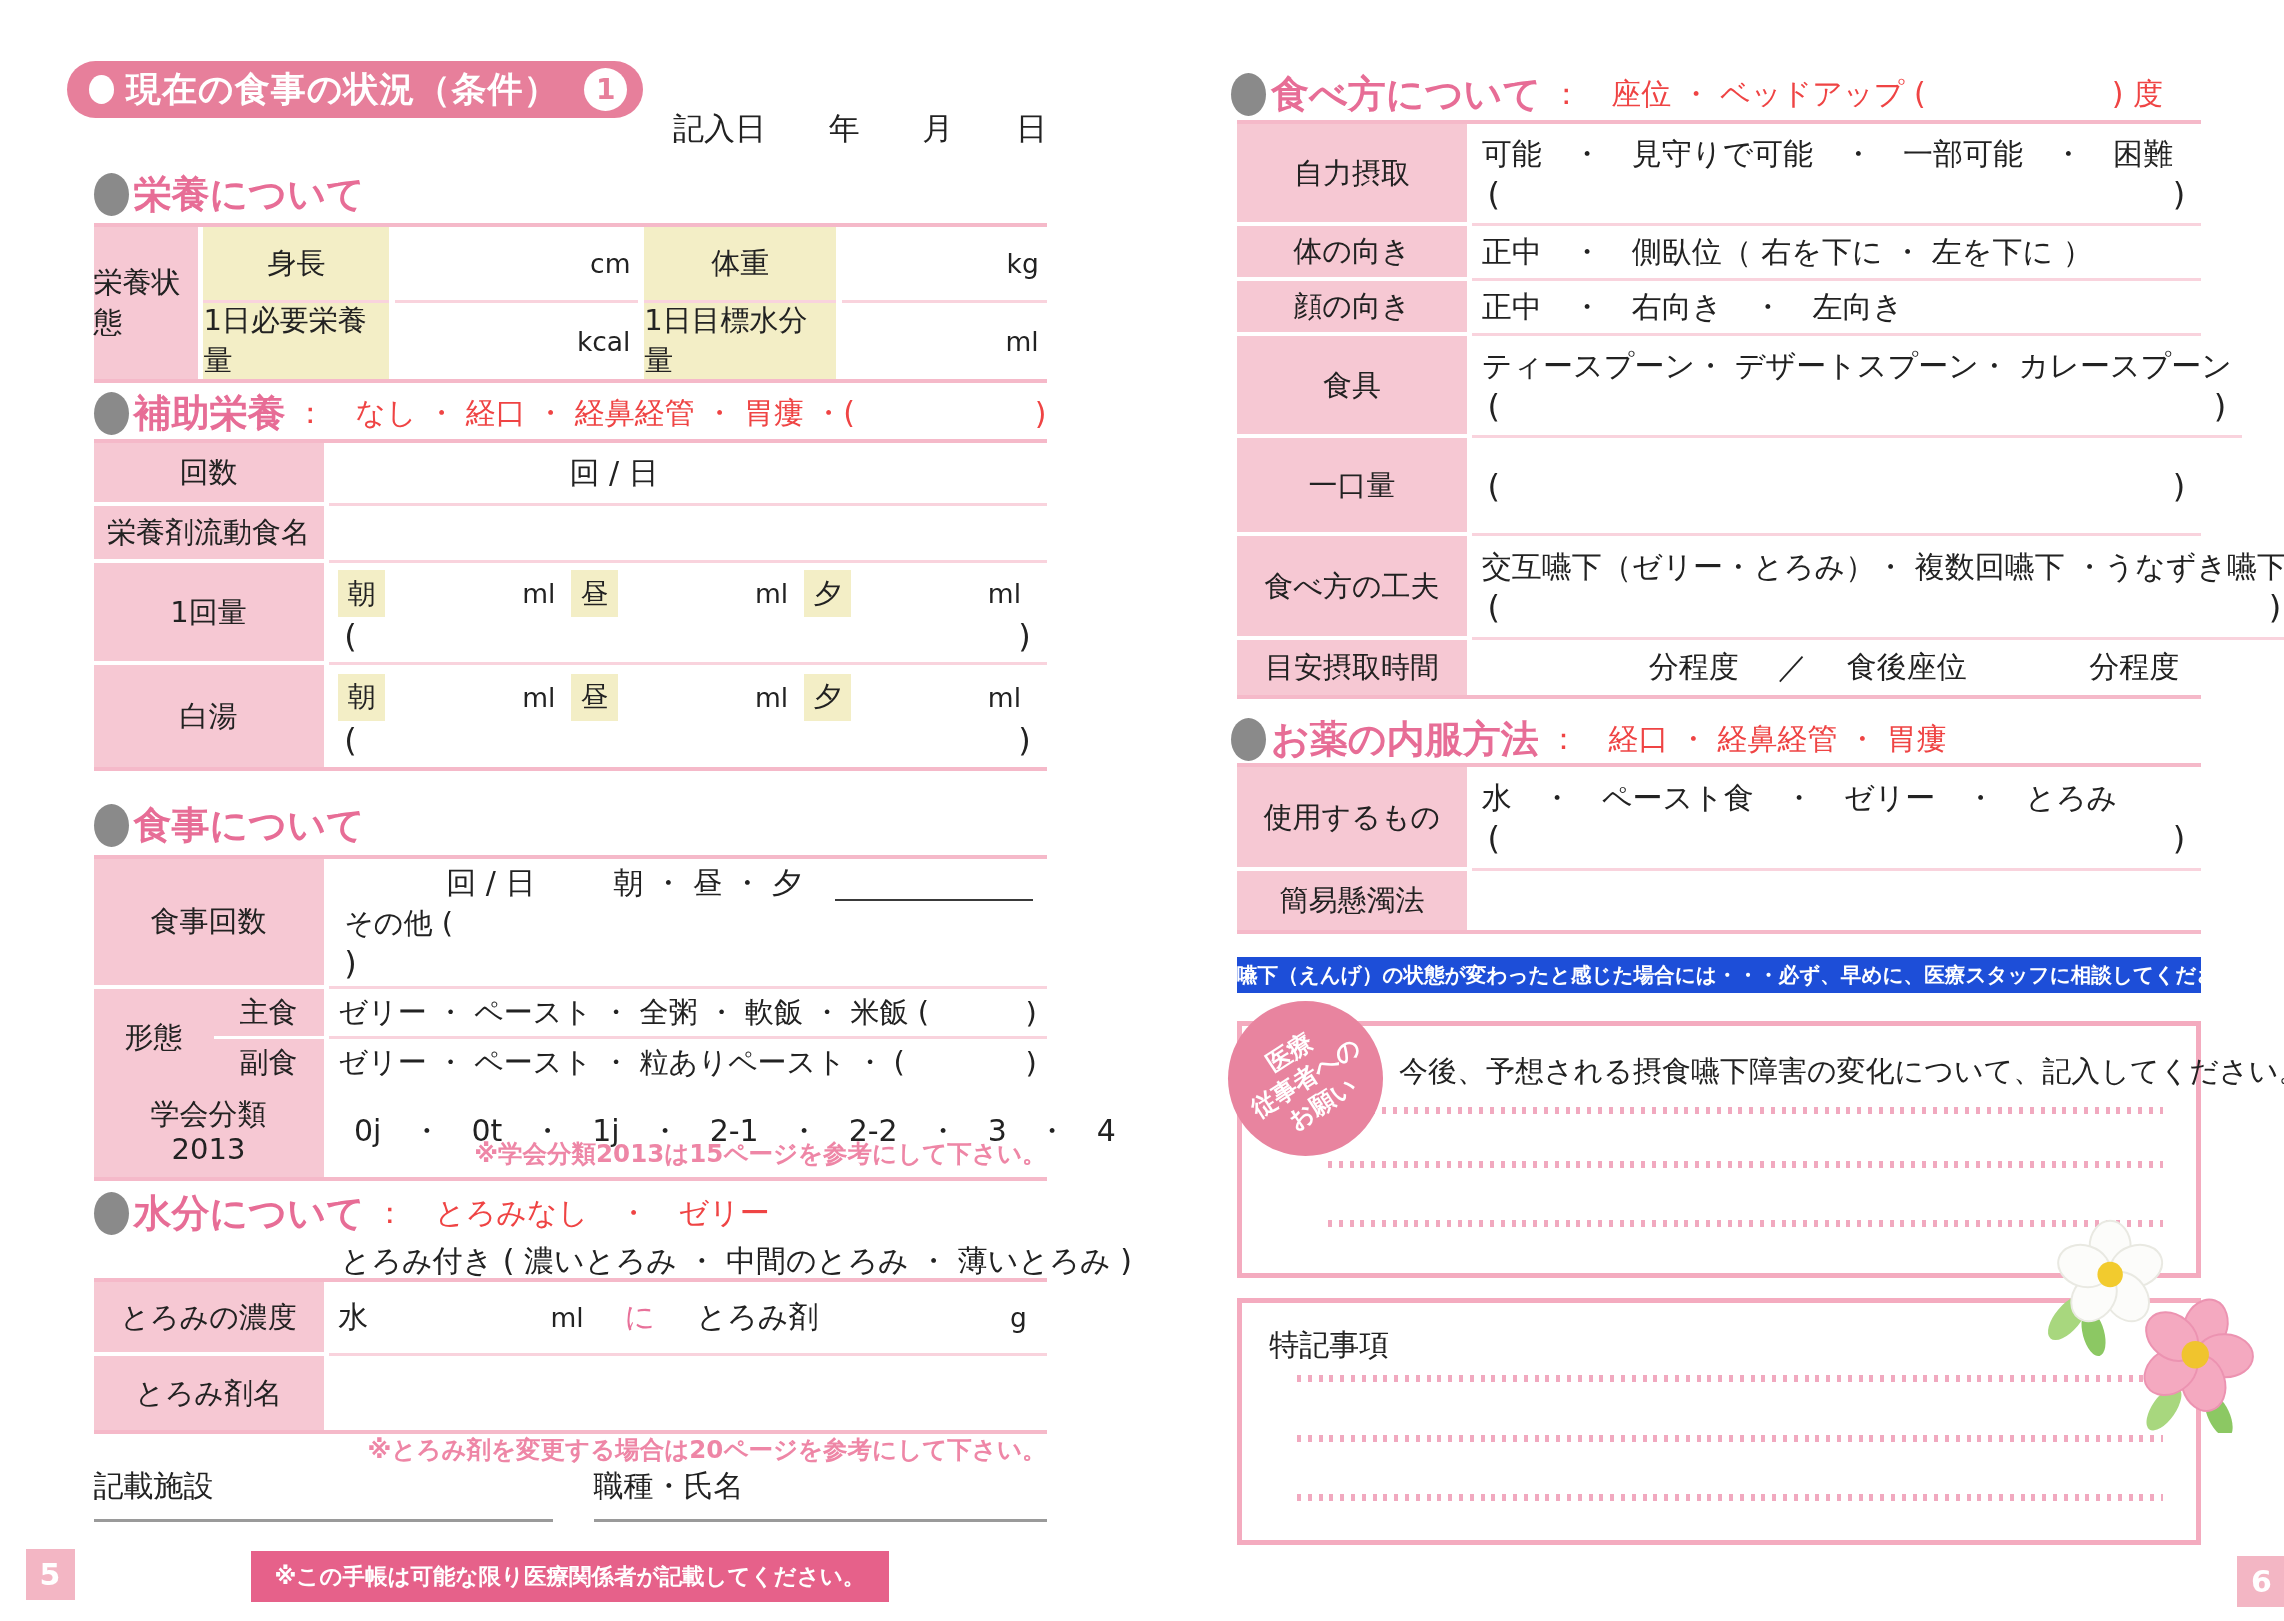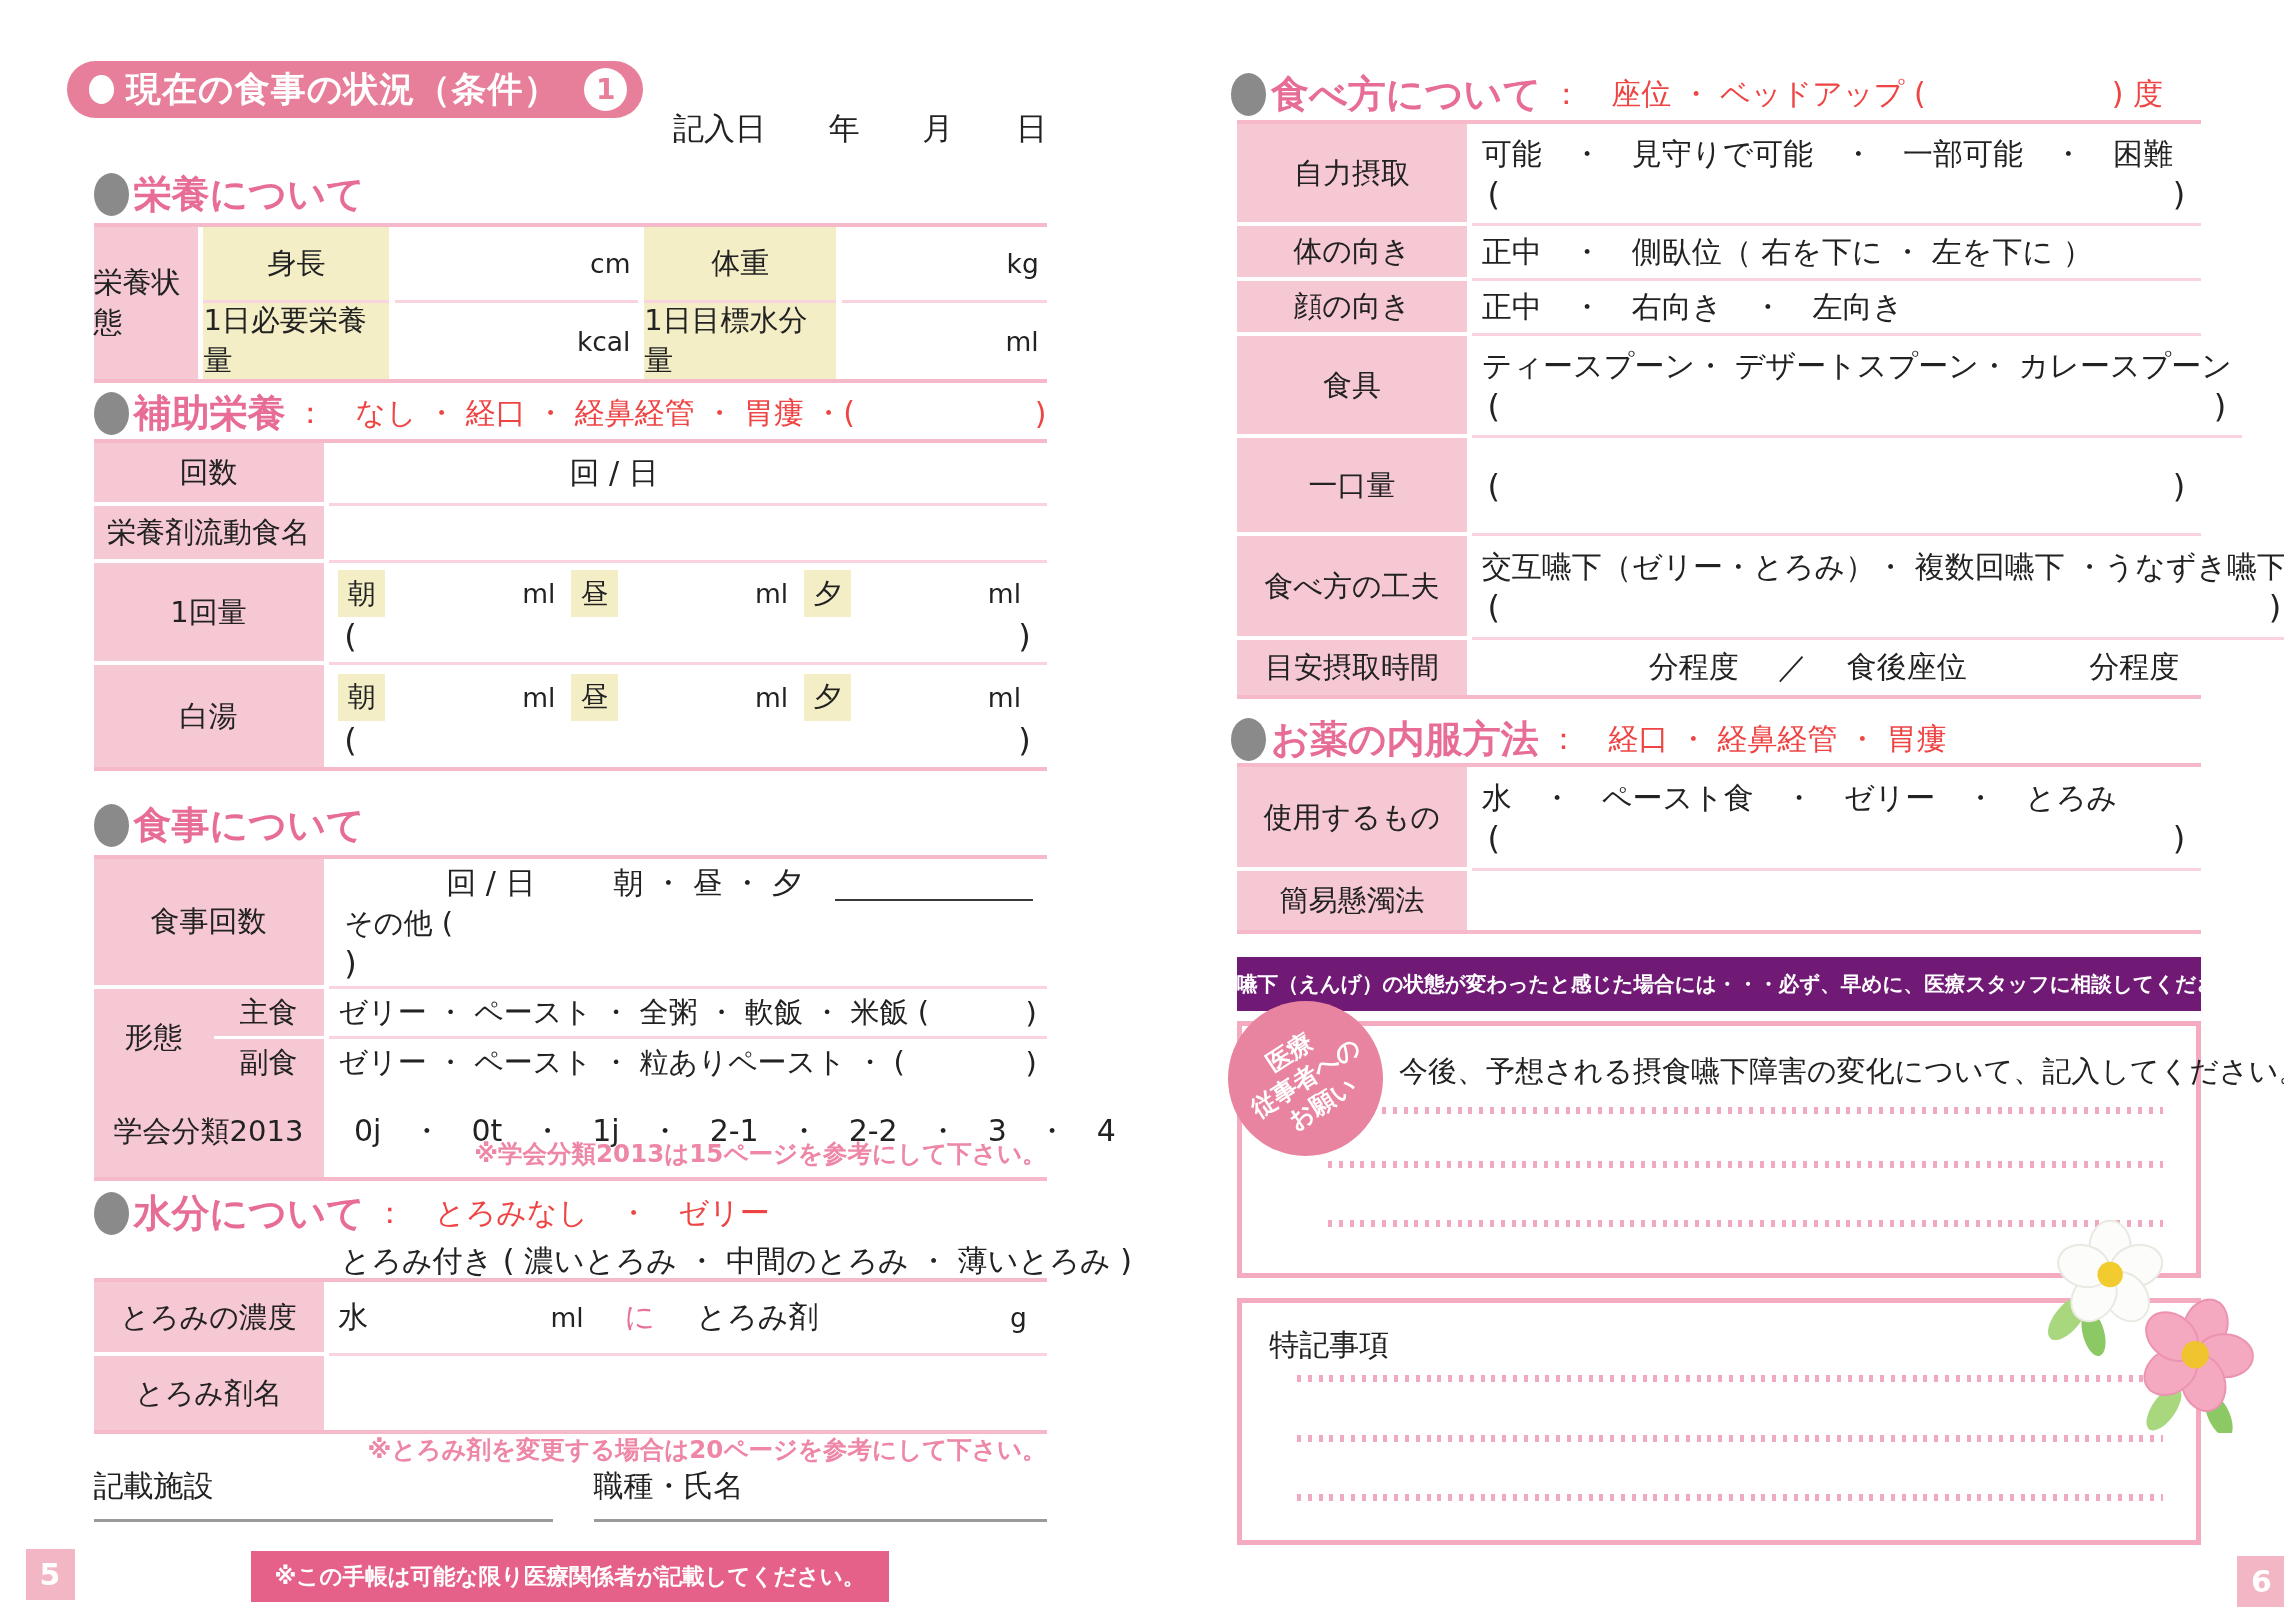--- a/index.html
+++ b/index.html
@@ -103,22 +103,22 @@
     color:#ffffff; font-size:30px; font-weight:bold;
     display:flex; align-items:center; justify-content:center;
   }
   .bbanner {
     position:absolute; left:251px; top:1551px; background:#e6618a;
     color:#ffffff; font-weight:bold; font-size:22.5px; padding:9.8px 23.5px; white-space:nowrap;
   }
 
   
   .alert {
-    position:absolute; left:5.9px; width:964px; background:#701a75;
-    color:#ffffff; font-weight:bold; font-size:20.6px; text-align:center; padding:13px 0; white-space:nowrap;
+    position:absolute; left:5.9px; width:964px; background:#1d4ed8;
+    color:#ffffff; font-weight:bold; font-size:20.6px; text-align:center; padding:4px 0; white-space:nowrap;
   }
   .rbox { position:absolute; left:5.9px; width:964px; border:5.9px solid #f4abbf; background:#ffffff; }
   .rbox-title { margin:25.5px 29px 0 157px; font-size:29px; white-space:nowrap; }
   .rbox-label { margin:21.6px 0 0 27.4px; font-size:30px; }
   .dotline {
     height:6.9px; margin-left:86px; margin-right:33px;
     background:repeating-linear-gradient(90deg,#f1a9bf 0 3.9px, transparent 3.9px 10.8px);
   }
   .badge {
     position:absolute; left:-13.7px; top:-25.5px; width:155px; height:155px; border-radius:50%;
@@ -284,21 +284,21 @@
           <span>ゼリー ・ ペースト ・ 全粥 ・ 軟飯 ・ 米飯 (</span>
           <span class="close">)</span>
         </div>
         <div class="kv">
           <span>ゼリー ・ ペースト ・ 粒ありペースト ・ (</span>
           <span class="close">)</span>
         </div>
       </div>
     </div>
     <div class="trow" style="min-height:90px;">
-      <div class="tlabel" style="flex-direction:row;text-align:center;">
+      <div class="tlabel" style="flex-direction:column;text-align:center;">
         <span>学会分類</span>
         <span>2013</span>
       </div>
       <div class="tval">
         <div class="vline">
             <span style="flex:0 0 15.7px;"></span>
             <span>0j　・　0t　・　1j　・　2-1　・　2-2　・　3　・　4</span>
           </div>
       </div>
     </div>

